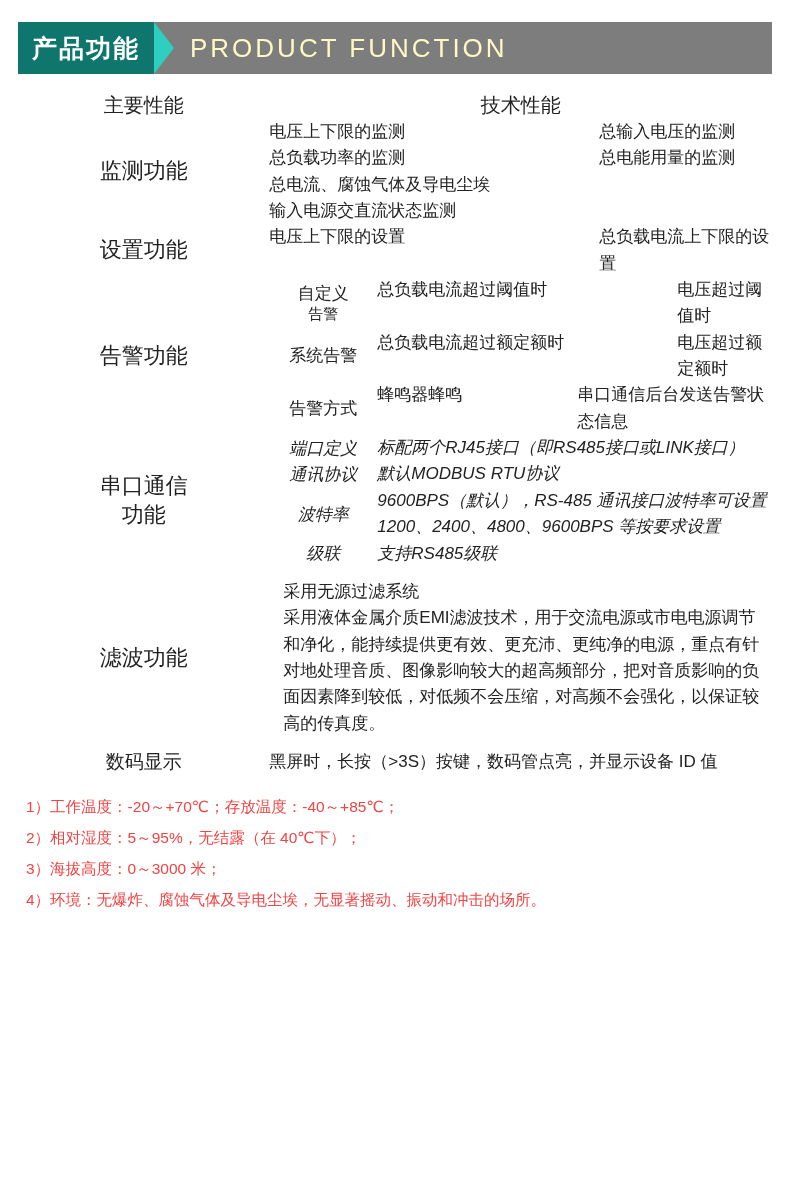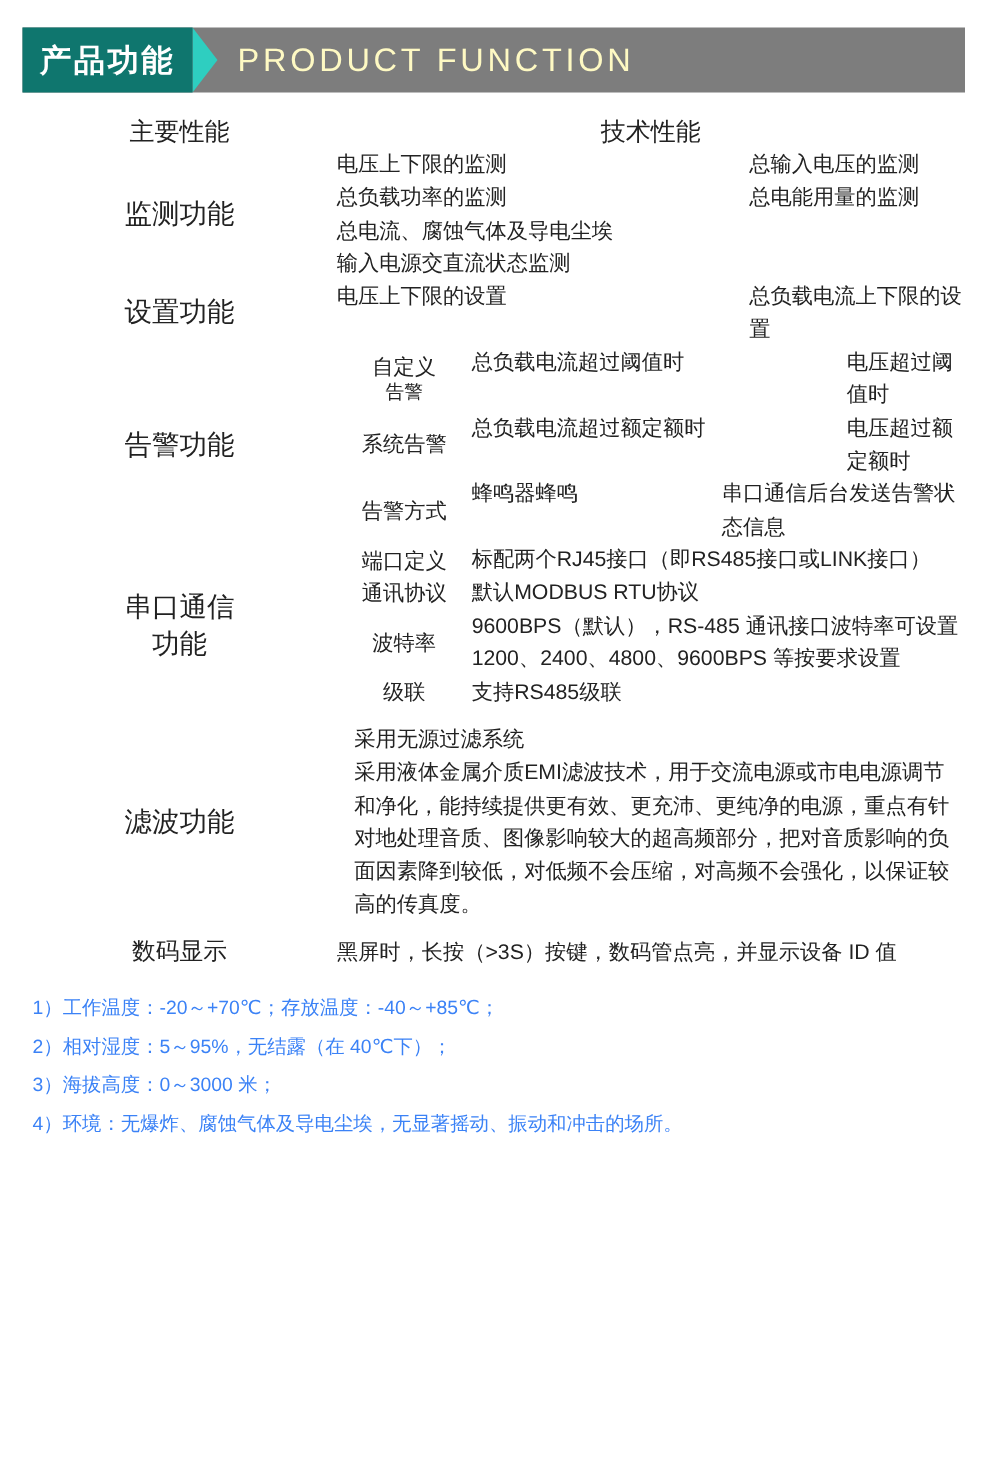--- a/index.html
+++ b/index.html
@@ -117,21 +117,21 @@
     table-layout: fixed;
   }
   .inner-table td { padding: 0; }
   .inner-row-sep td { border-top: 1px solid #b9b9b9; }
 
   
   .notes {
     margin: 16px 26px 0 26px;
     font-size: 15.5px;
     line-height: 2.0;
-    color: #3b82f6;
+    color: #ef4444;
   }
   .notes div { white-space: nowrap; }
 </style>
 </head>
 <body>
 
 <div class="banner">
   <div class="banner-cn">产品功能</div>
   <div class="banner-arrow"></div>
   <div class="banner-en">PRODUCT  FUNCTION</div>
@@ -210,21 +210,21 @@
         </tbody>
             </table>
       </td>
     </tr>
 
     <tr class="row-thick">
       <td class="c-label">
         <div>串口通信</div>
         <div>功能</div>
       </td>
-      <td colspan="2" style="padding:0;">
+      <td colspan="2" style="padding:0;font-style:italic;">
         <table class="inner-table">
           <tbody>
                 <tr>
             <td class="c-sub">端口定义</td>
             <td class="c-body">标配两个RJ45接口（即RS485接口或LINK接口）</td>
           </tr>
           <tr class="inner-row-sep">
             <td class="c-sub">通讯协议</td>
             <td class="c-body">默认MODBUS RTU协议</td>
           </tr>

